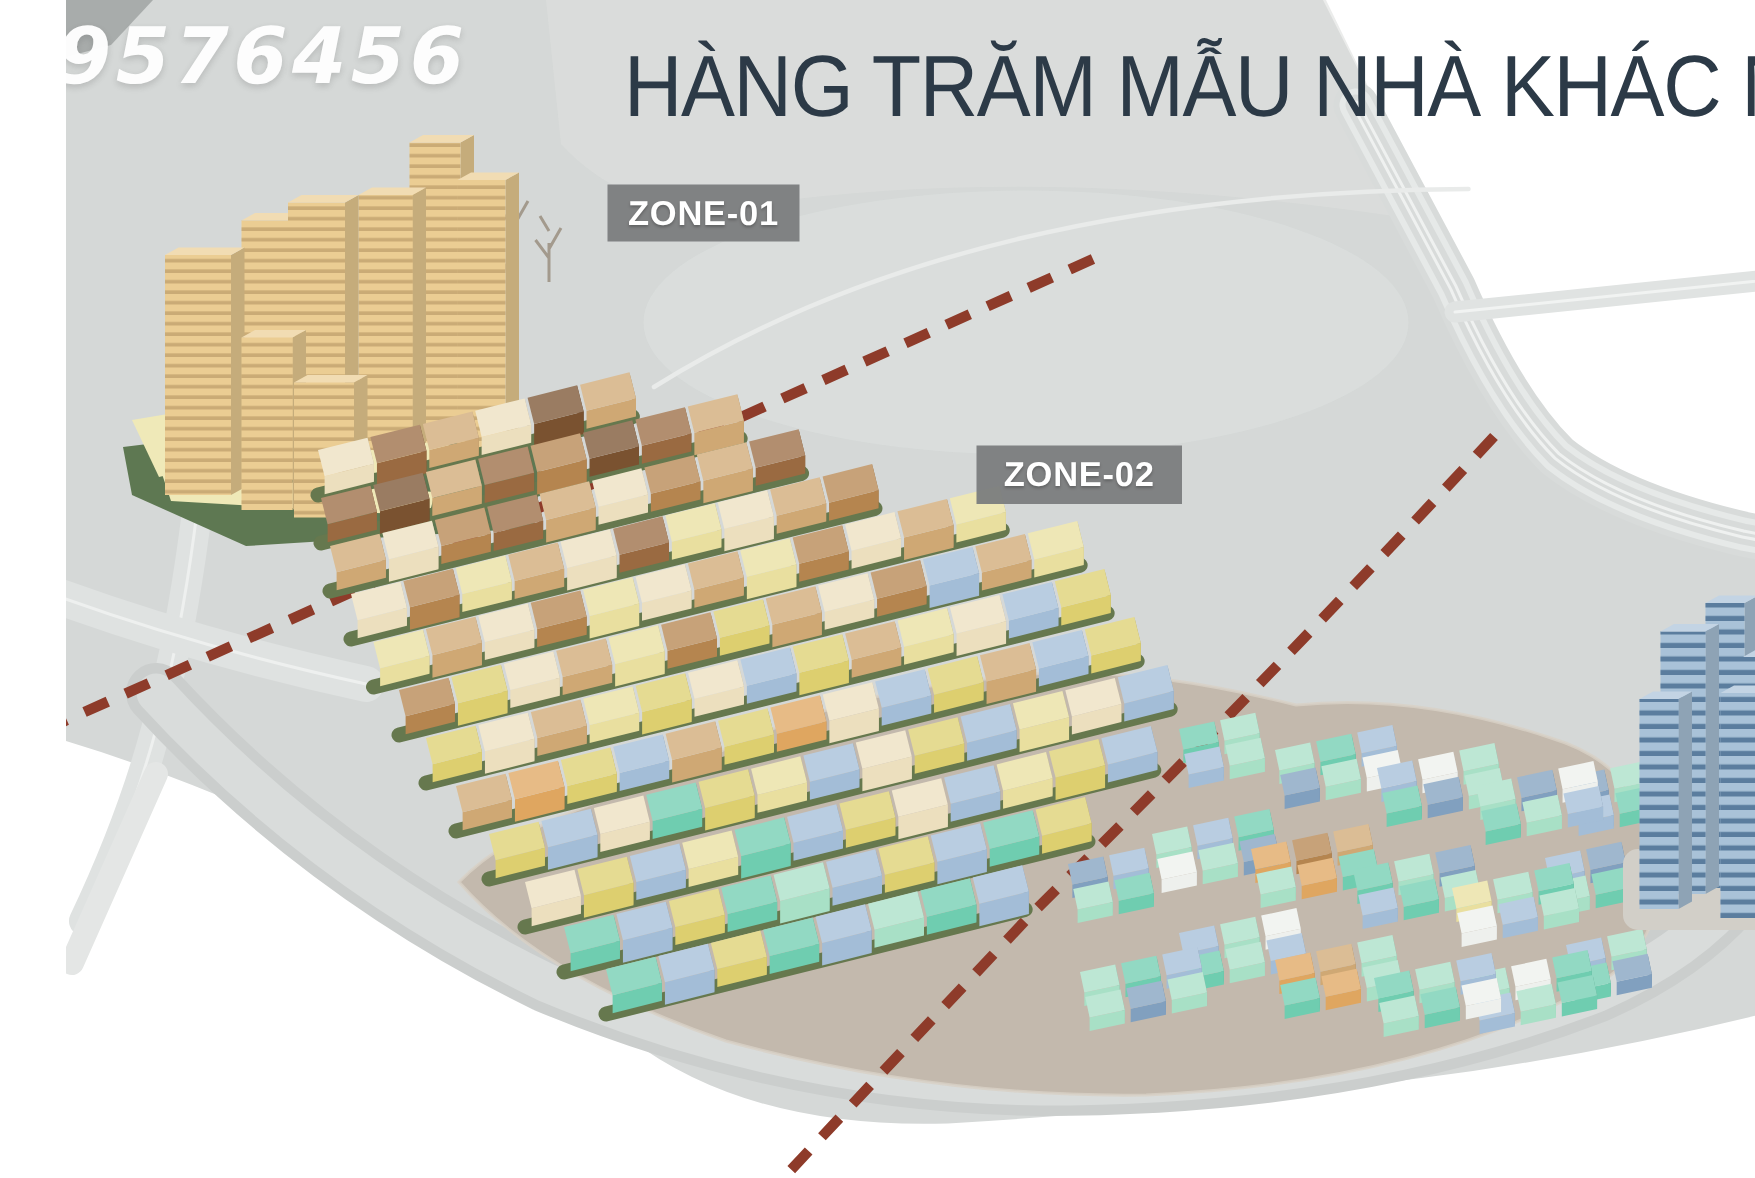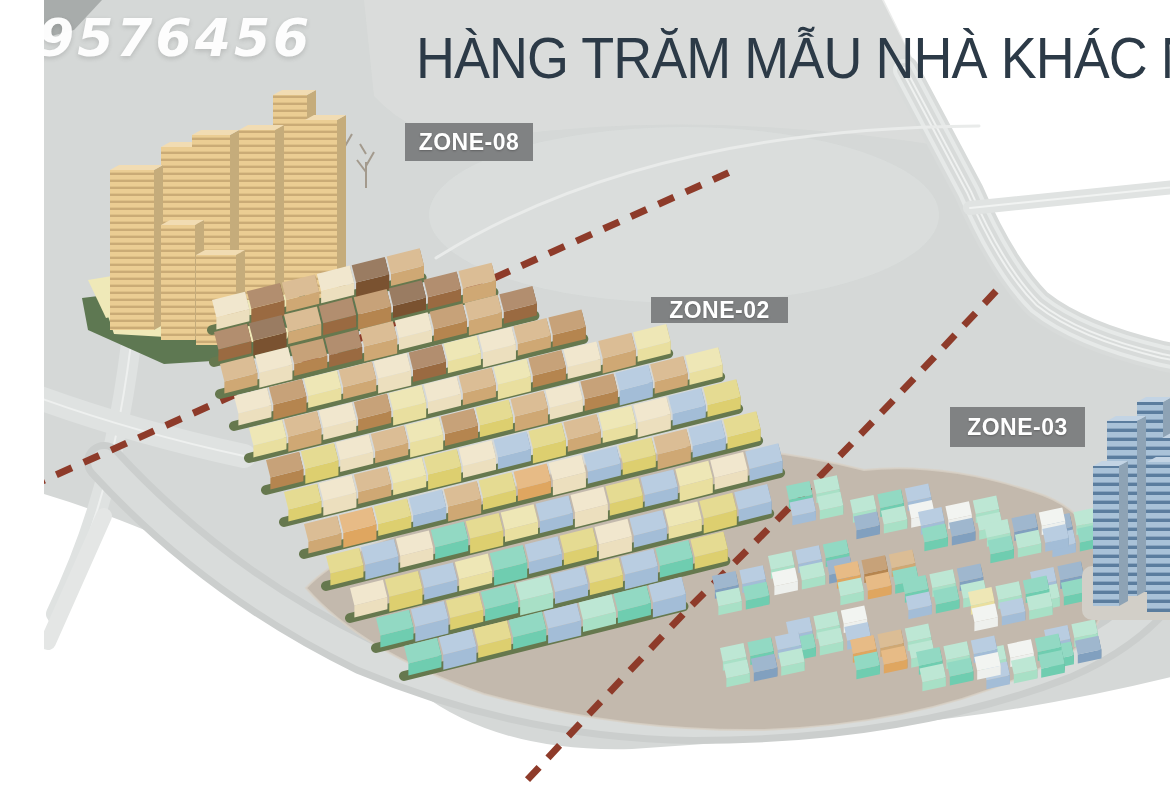--- a/index.html
+++ b/index.html
@@ -9,21 +9,21 @@
   .watermark{position:absolute;left:-6px;top:8px;font-family:"DejaVu Sans",sans-serif;
              font-style:italic;font-weight:700;font-size:52px;letter-spacing:3px;
              color:#ffffff;opacity:.97;text-shadow:0 2px 5px rgba(90,90,90,.25);white-space:nowrap;}
   .main-title{position:absolute;left:372px;top:24px;font-size:58px;font-weight:400;
               letter-spacing:-1px;color:#2c3a47;white-space:nowrap;
               transform:scaleX(.93);transform-origin:left top;}
   .zone-label{position:absolute;display:flex;align-items:center;justify-content:center;
               background:rgba(122,124,125,.94);color:#fff;font-weight:700;font-size:23px;
               letter-spacing:.5px;text-shadow:0 1px 2px rgba(0,0,0,.25);}
   .zone-label.z1{left:361px;top:123px;width:128px;height:38px;}
-  .zone-label.z2{left:607px;top:297px;width:137px;height:26px;}
+  .zone-label.z2{left:607px;top:297px;width:137px;height:39px;}
   .zone-label.z3{left:906px;top:407px;width:135px;height:40px;}
 </style>
 </head>
 <body>
 
 <div id="stage">
   <svg id="scene-svg" width="1170" height="785" viewBox="0 0 1170 785">
       <defs>
         <pattern id="pwin" width="6" height="7" patternUnits="userSpaceOnUse">
           <rect x="0" y="4.6" width="6" height="2.4" fill="rgba(125,92,50,0.30)"></rect>
@@ -873,16 +873,15 @@
         <rect x="1103" y="462" width="30" height="150" fill="#a9c2d8"></rect>
         <rect x="1103" y="462" width="30" height="150" fill="url(#pband)"></rect>
         <polygon points="1103.0,462.0 1133.0,462.0 1142.0,457.0 1112.0,457.0" fill="rgb(195,212,228)"></polygon>
       </g>
     </svg>
 
   <div class="watermark">9576456</div>
 
   <div class="main-title">HÀNG TRĂM MẪU NHÀ KHÁC NHAU</div>
 
-  <div class="zone-label z1">ZONE-08</div>
+  <div class="zone-label z1">ZONE-01</div>
   <div class="zone-label z2">ZONE-02</div>
-  <div class="zone-label z3">ZONE-03</div>
 </div>
 
 </body></html>

